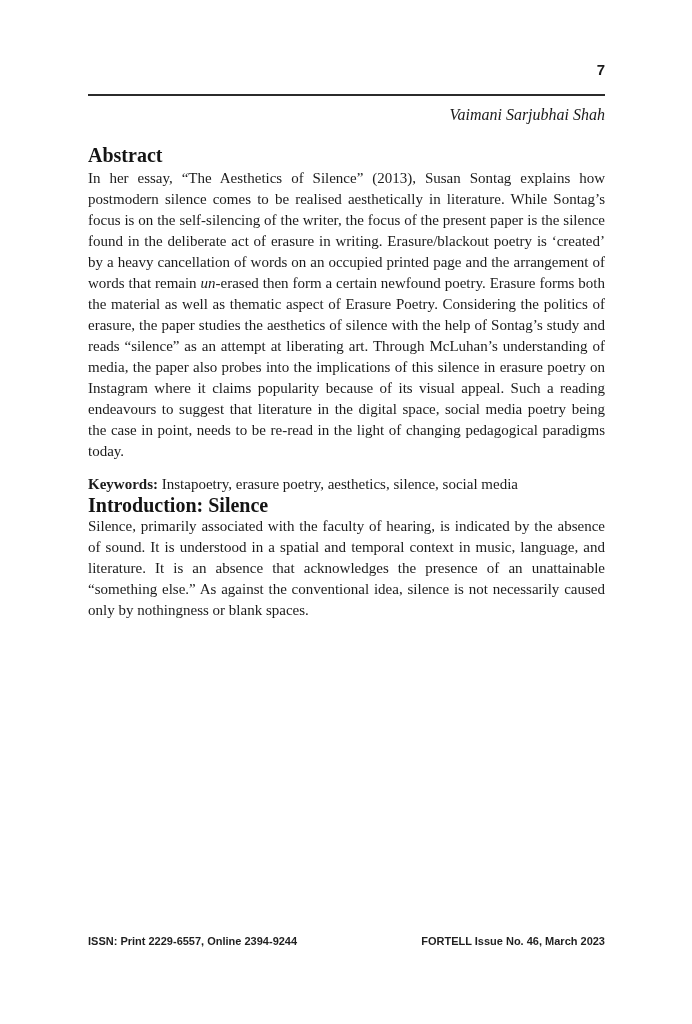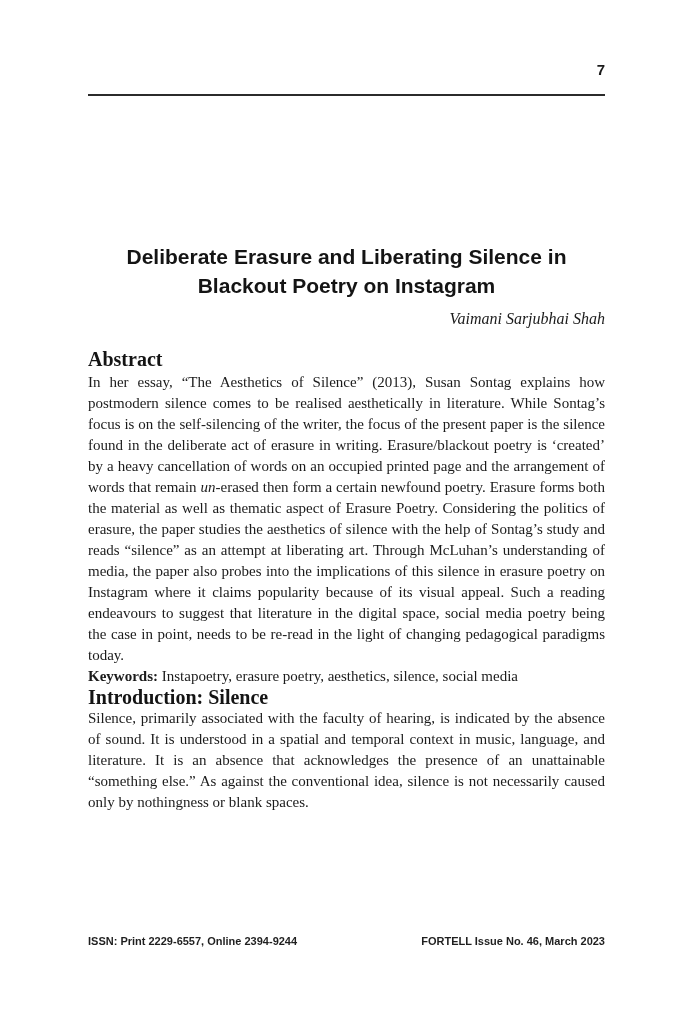--- a/index.html
+++ b/index.html
@@ -62,21 +62,21 @@
   .intro-heading { }
   .body-text {
     margin: 0;
     font-size: 15px;
     line-height: 21px;
     text-align: justify;
     text-justify: inter-word;
     color: #1b1b1b;
   }
   .abstract-body { margin-top: 2px; }
-  .keywords { margin-top: 0; }
+  .keywords { margin-top: 12px; }
   .keywords strong { font-weight: 700; }
   .intro-body { }
   .italic-frag { font-style: italic; }
   .page-footer {
     position: absolute;
     left: 88px;
     right: 87px;
     top: 934px;
     display: flex;
     justify-content: space-between;
@@ -94,24 +94,20 @@
 
 <div class="page">
 
   <header>
     <div class="page-number">7</div>
     <hr class="header-rule">
   </header>
 
   <main>
 
-    <h1 class="title">
-      <span class="title-line">Deliberate Erasure and Liberating Silence in</span>
-      <span class="title-line">Blackout Poetry on Instagram</span>
-    </h1>
 
     <div class="author">Vaimani Sarjubhai Shah</div>
 
     <h2 class="section-heading abstract-heading">Abstract</h2>
 
     <p class="body-text abstract-body"><span>In her essay, “The Aesthetics of Silence” (2013), Susan Sontag explains how postmodern silence comes to be realised aesthetically in literature. While Sontag’s focus is on the self-silencing of the writer, the focus of the present paper is the silence found in the deliberate act of erasure in writing. Erasure/blackout poetry is ‘created’ by a heavy cancellation of words on an occupied printed page and the arrangement of words that remain </span><em class="italic-frag">un</em><span>-erased then form a certain newfound poetry. Erasure forms both the material as well as thematic aspect of Erasure Poetry. Considering the politics of erasure, the paper studies the aesthetics of silence with the help of Sontag’s study and reads “silence” as an attempt at liberating art. Through McLuhan’s understanding of media, the paper also probes into the implications of this silence in erasure poetry on Instagram where it claims popularity because of its visual appeal. Such a reading endeavours to suggest that literature in the digital space, social media poetry being the case in point, needs to be re-read in the light of changing pedagogical paradigms today.</span></p>
 
     <p class="body-text keywords"><strong>Keywords:</strong><span> Instapoetry, erasure poetry, aesthetics, silence, social media</span></p>
 
     <h2 class="section-heading intro-heading">Introduction: Silence</h2>

